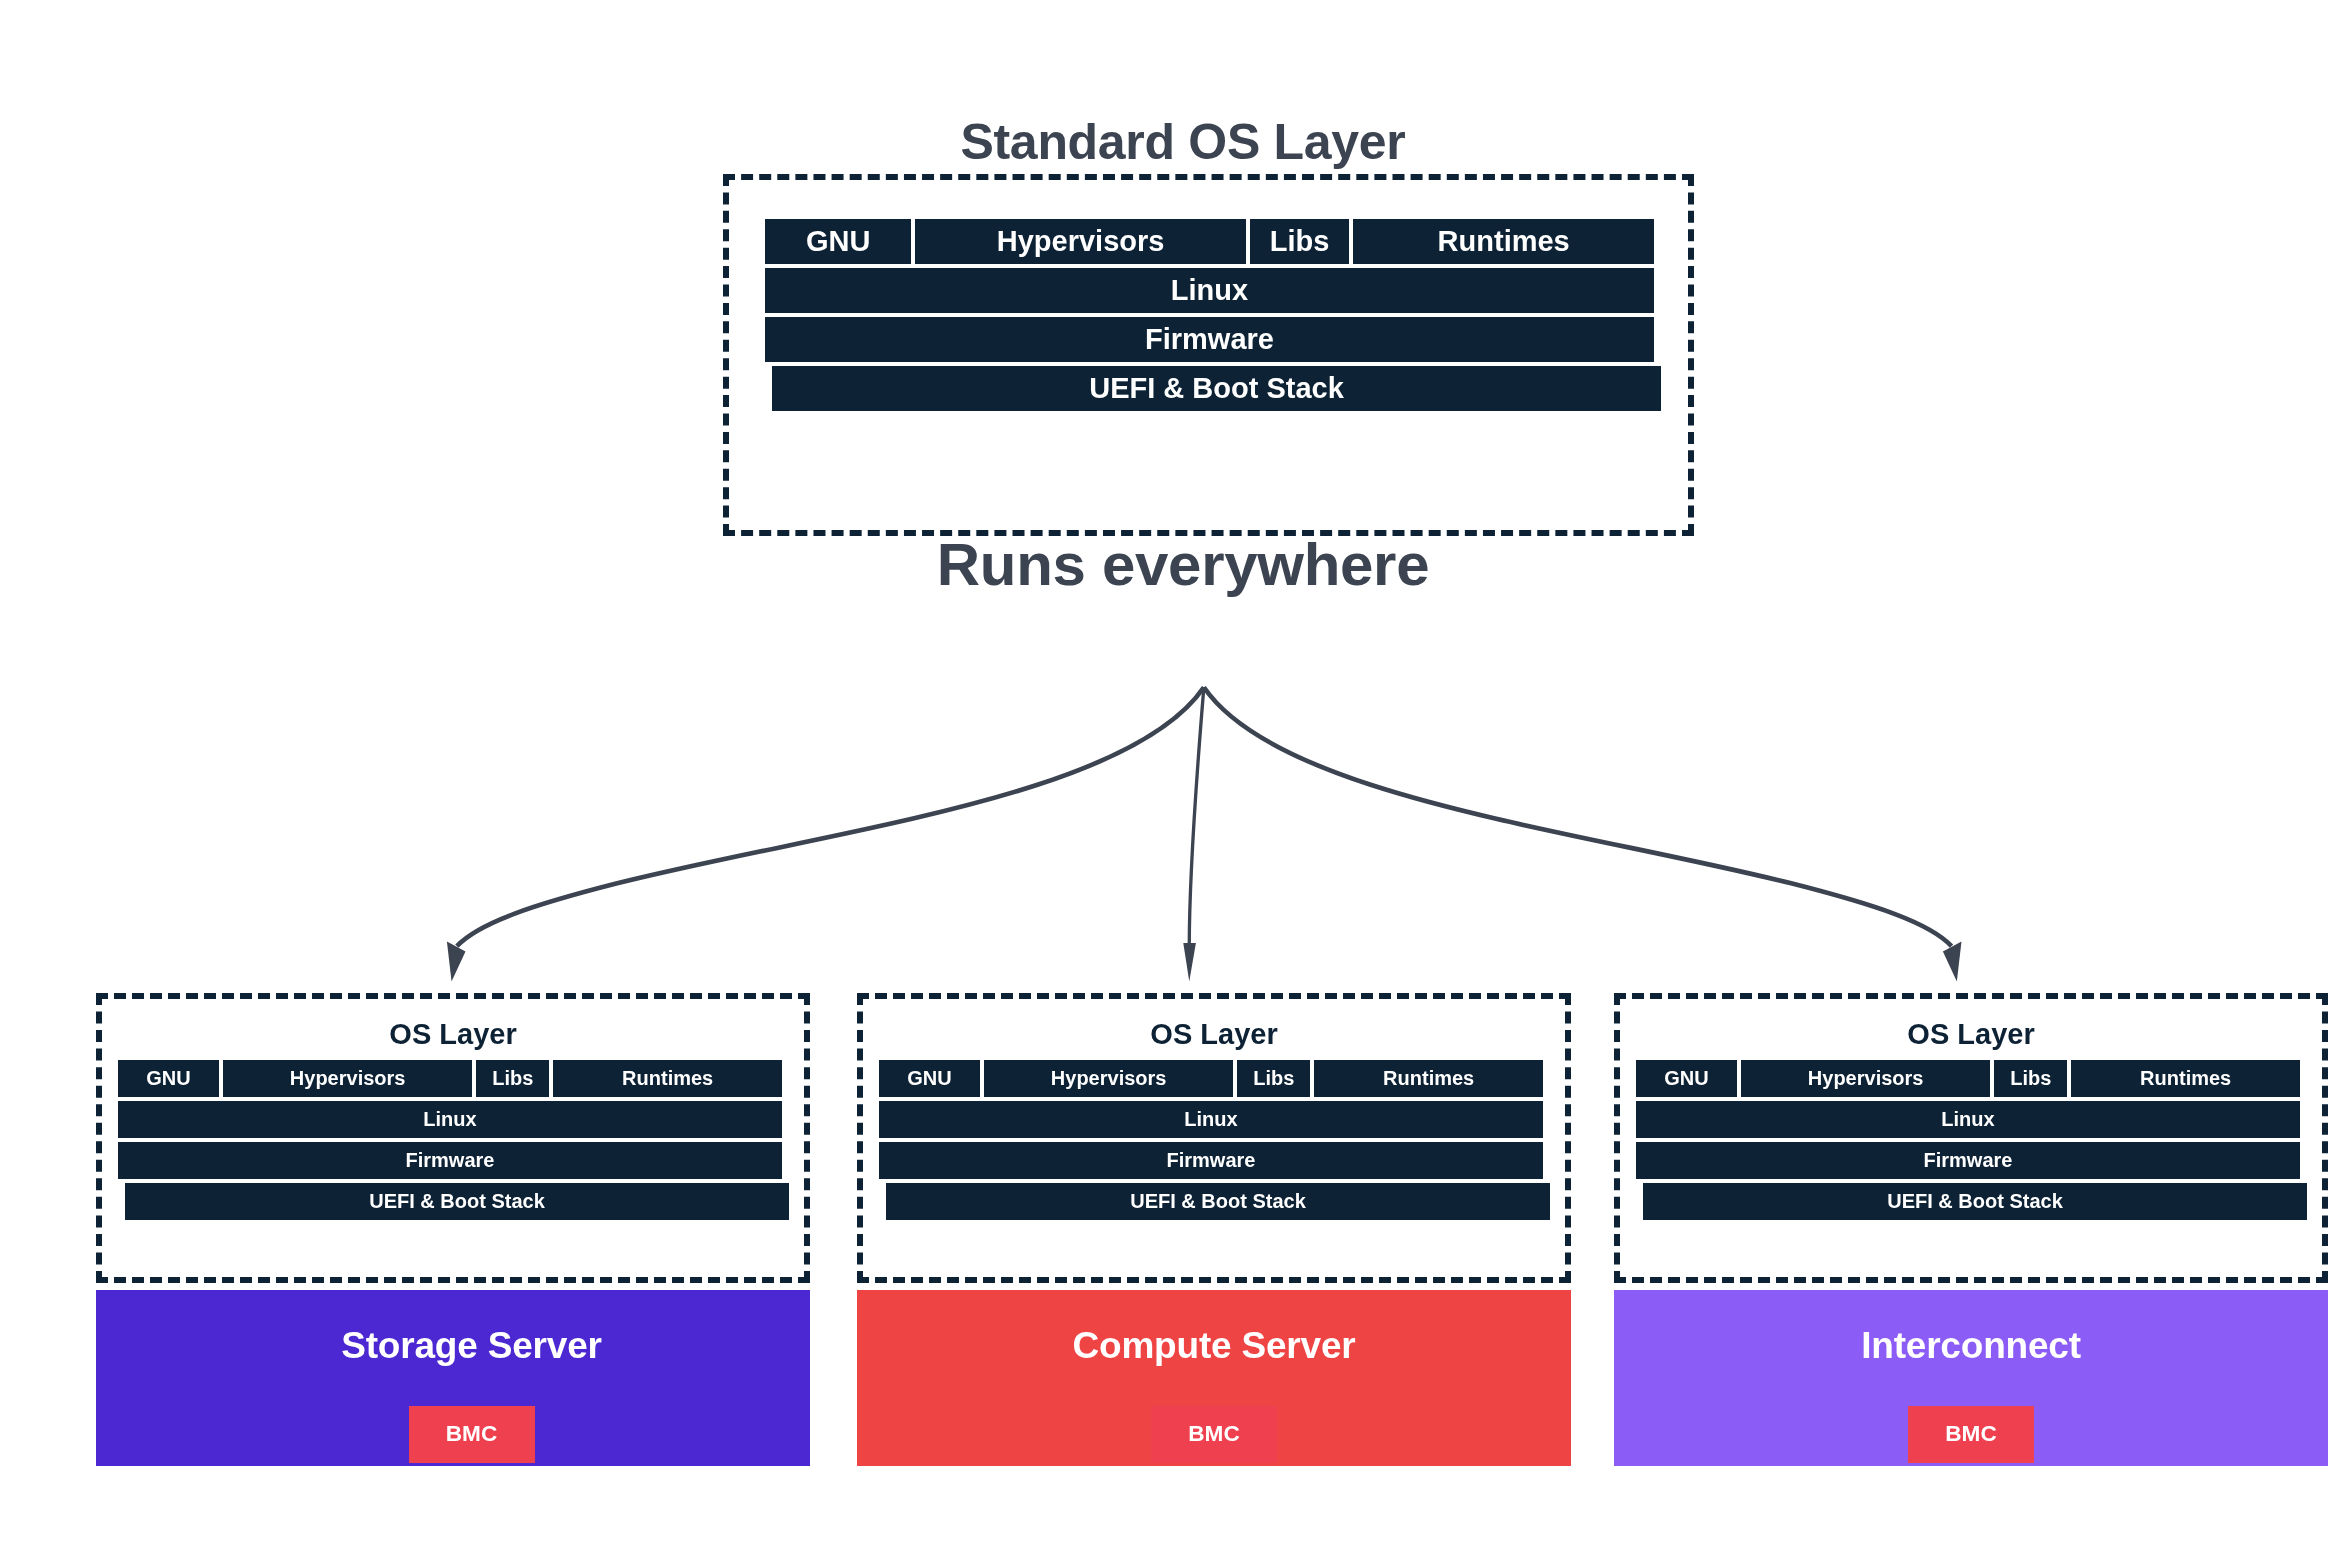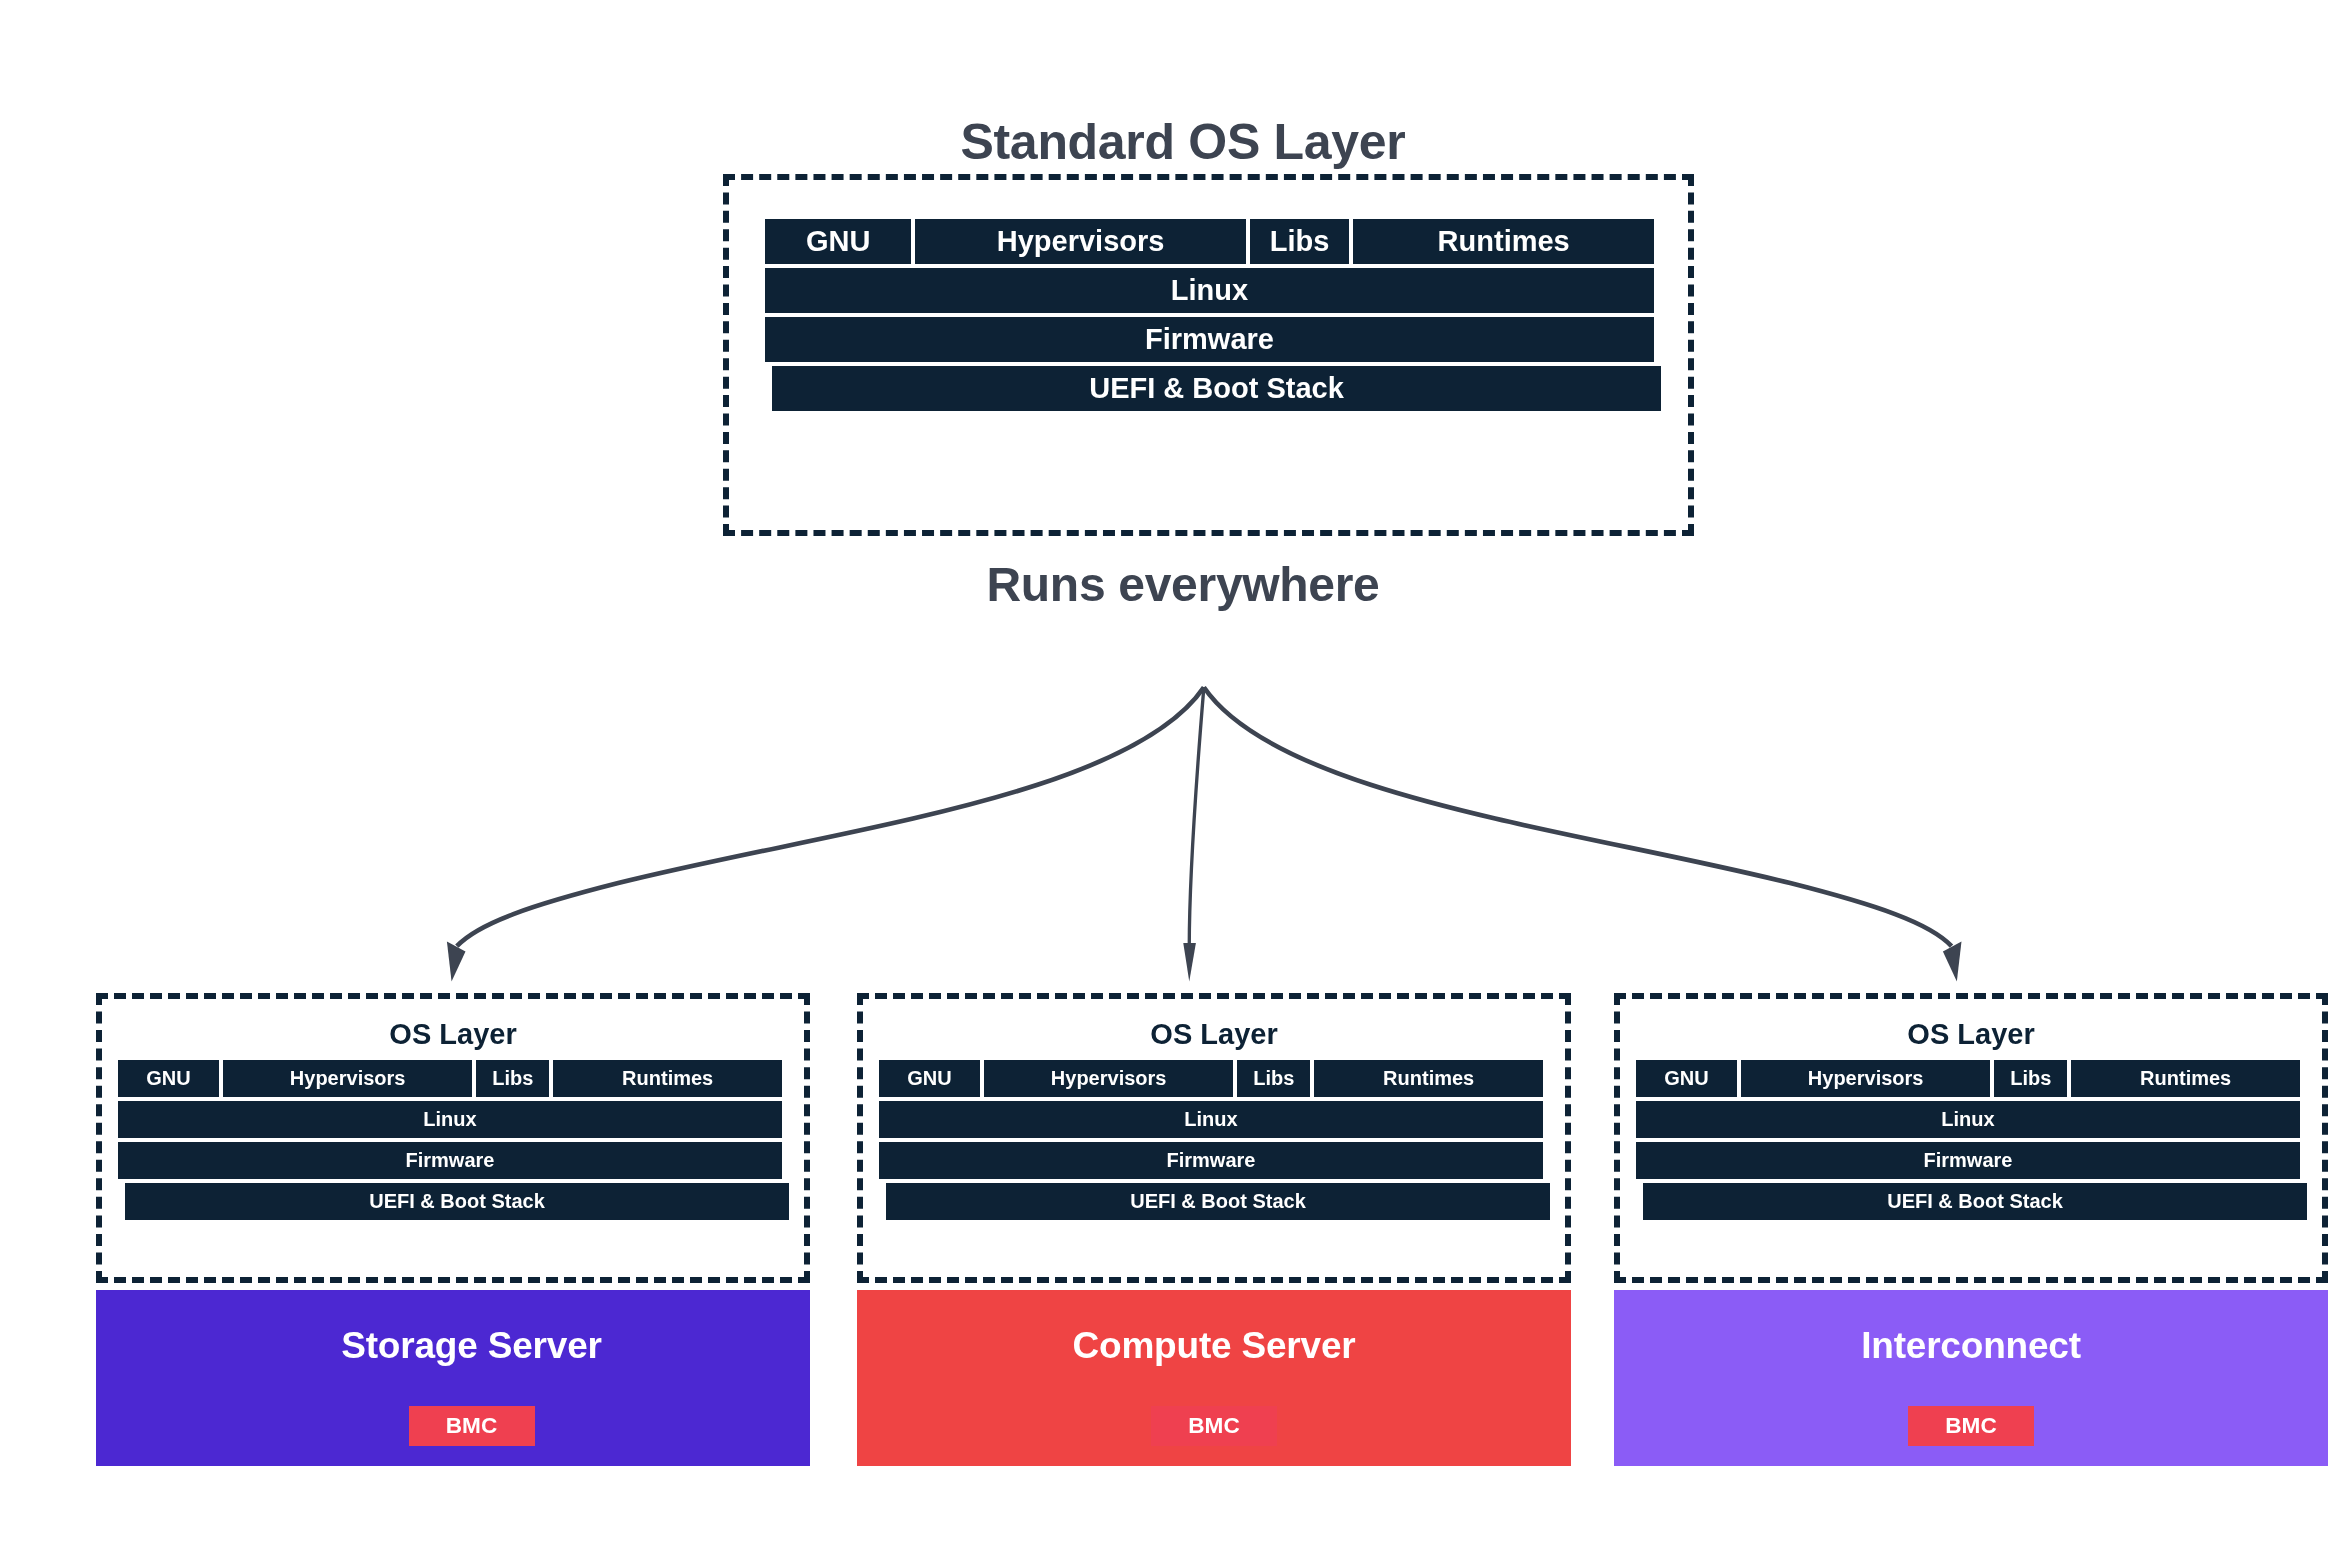--- a/index.html
+++ b/index.html
@@ -28,23 +28,23 @@
   }
   #top-title {
     left: 718px;
     top: 113px;
     width: 930px;
     font-size: 50px;
     letter-spacing: -0.3px;
   }
   #runs-everywhere {
     left: 718px;
-    top: 557px;
+    top: 530px;
     width: 930px;
-    font-size: 48px;
+    font-size: 60px;
     letter-spacing: -0.3px;
   }
 
   
   .dashed-box {
     position: absolute;
     border: 6.6px dashed #0d2235;
     background: transparent;
   }
   #top-dashed {
@@ -155,21 +155,21 @@
     color: #ffffff;
     font-weight: bold;
     font-size: 37px;
     margin-top: 35px;
     white-space: nowrap;
     letter-spacing: -0.2px;
   }
   .bmc {
     margin-top: 39px;
     width: 126px;
-    height: 40px;
+    height: 57px;
     background: #ef4050;
     color: #ffffff;
     font-weight: bold;
     font-size: 22.6px;
     display: flex;
     align-items: center;
     justify-content: center;
   }
 </style>
 </head>

